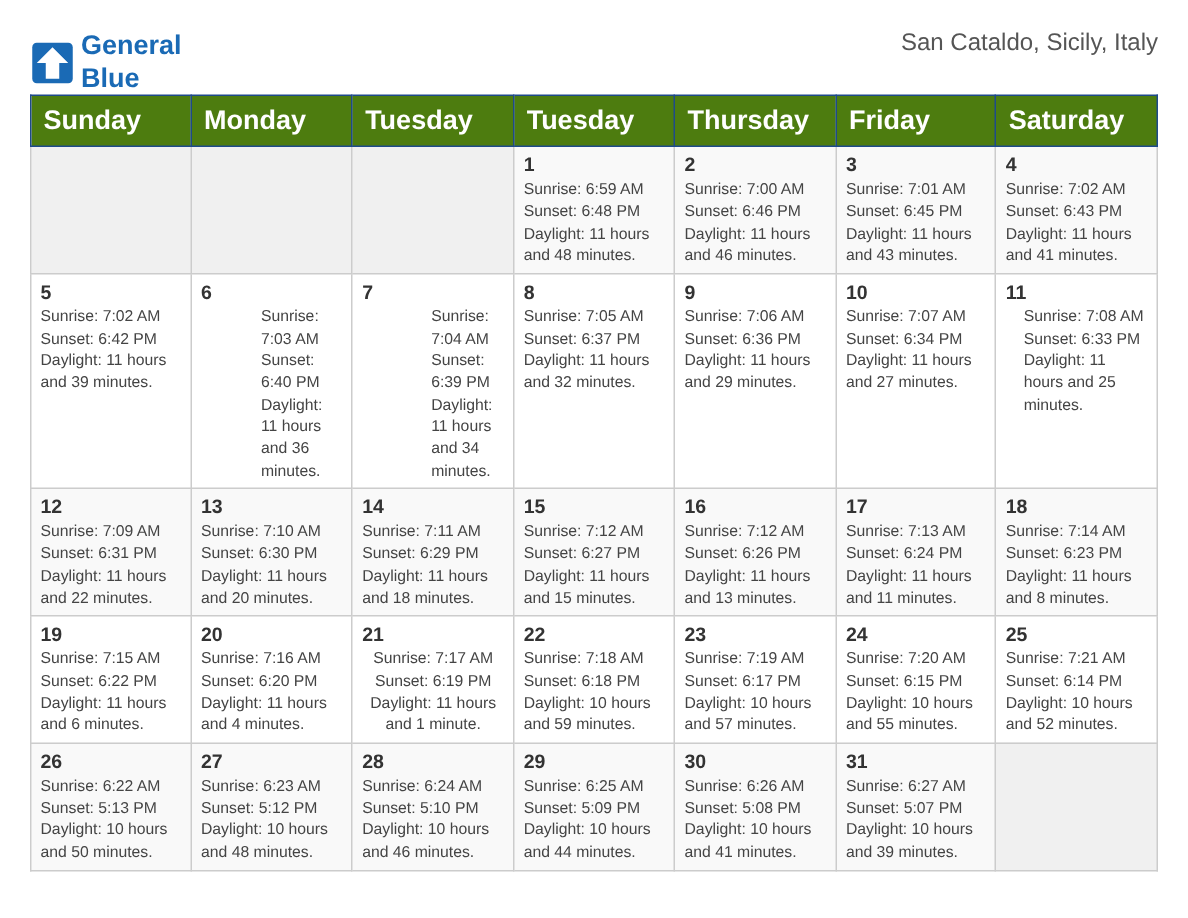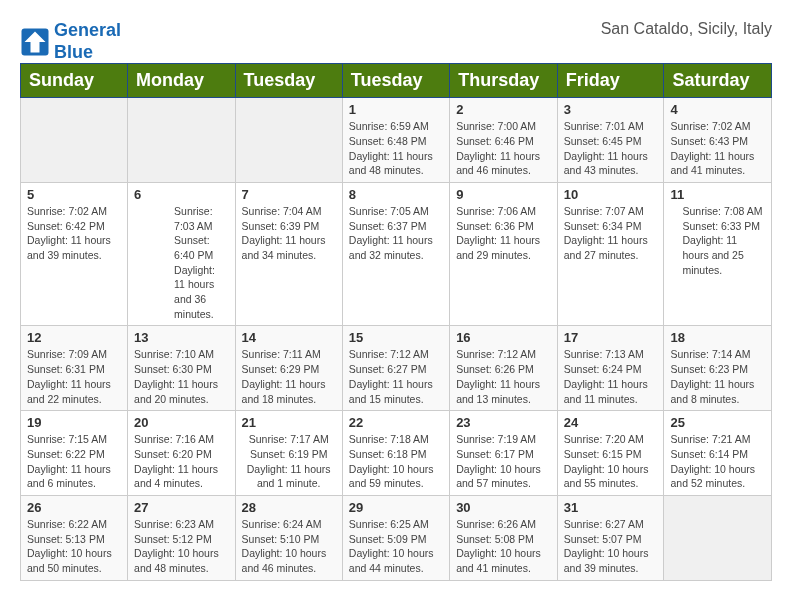--- a/index.html
+++ b/index.html
@@ -161,21 +161,21 @@
 Daylight: 11 hours and 39 minutes.</div>
         </td>
         <td>
           <div class="day-number">6</div>
           <div class="day-info" style="white-space: pre-line; margin-left: 40px;">Sunrise: 7:03 AM
 Sunset: 6:40 PM
 Daylight: 11 hours and 36 minutes.</div>
         </td>
         <td>
           <div class="day-number">7</div>
-          <div class="day-info" style="white-space: pre-line;">Sunrise: 7:04 AM
+          <div class="day-info" style="white-space: pre-line; margin-left: 46px;">Sunrise: 7:04 AM
 Sunset: 6:39 PM
 Daylight: 11 hours and 34 minutes.</div>
         </td>
         <td>
           <div class="day-number">8</div>
           <div class="day-info" style="white-space: pre-line;">Sunrise: 7:05 AM
 Sunset: 6:37 PM
 Daylight: 11 hours and 32 minutes.</div>
         </td>
         <td>

